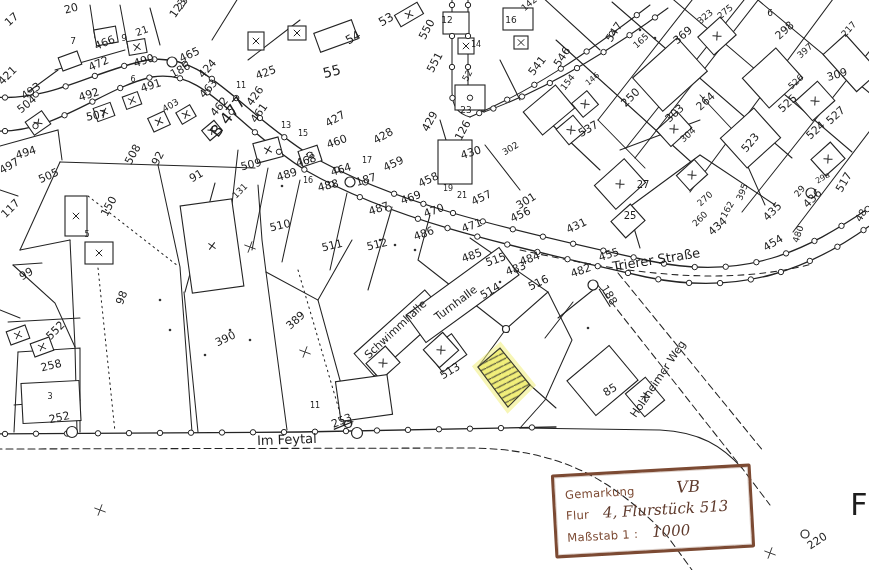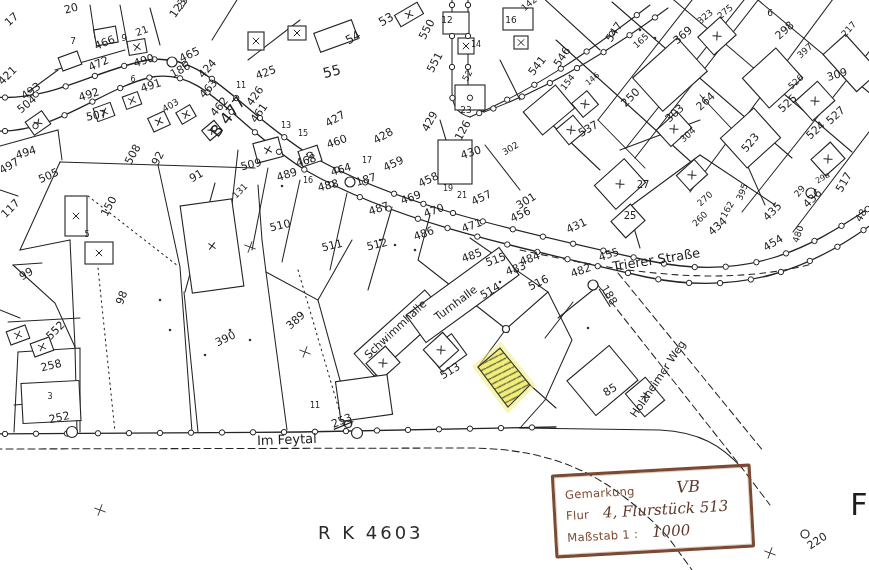--- a/index.html
+++ b/index.html
@@ -608,14 +608,13 @@
     <div class="row">
       <span class="lbl">Flur</span>
       <span class="val">4, Flurstück 513</span>
     </div>
     <div class="row">
       <span class="lbl">Maßstab 1 :</span>
       <span class="val">1000</span>
     </div>
   </div>
 
-  <div class="plan-number">R K 4603</div>
 </div>
 
 </body></html>

